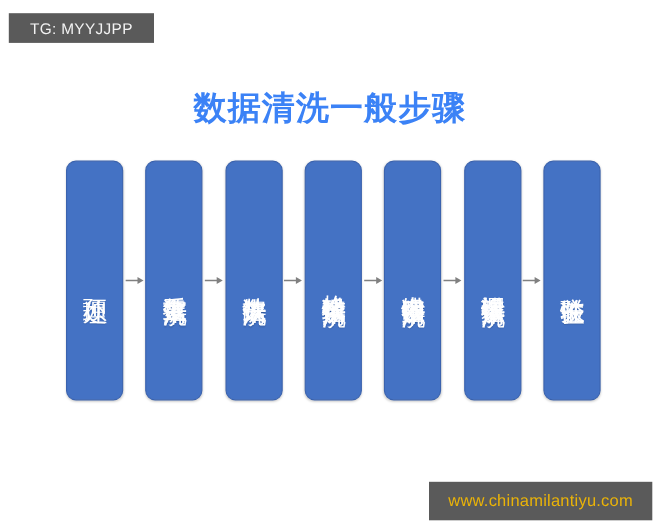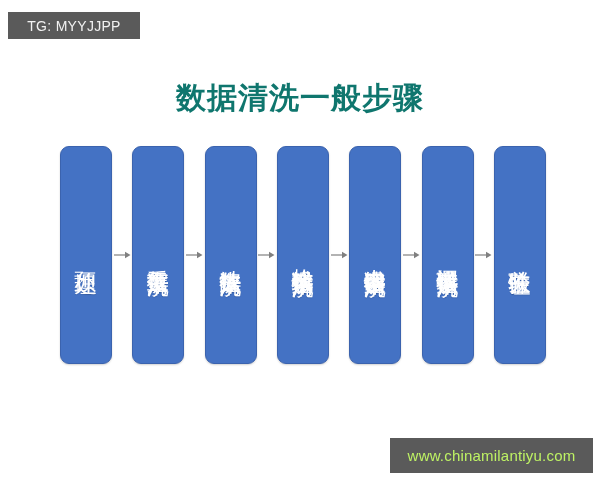--- a/index.html
+++ b/index.html
@@ -35,21 +35,21 @@
 
   
   #page-title {
     position: absolute;
     left: 0;
     top: 78px;
     width: 600px;
     text-align: center;
     font-size: 30px;
     font-weight: bold;
-    color: #0f766e;
+    color: #3b82f6;
     letter-spacing: 1px;
     font-family: "DejaVu Sans", "Liberation Sans", sans-serif;
   }
 
   
   #flow-diagram {
     position: absolute;
     left: 60px;
     top: 146px;
     width: 486px;
@@ -94,21 +94,21 @@
   .flow-arrow svg { display: block; }
 
   
   #site-watermark {
     position: absolute;
     right: 7px;
     bottom: 7px;
     width: 203px;
     height: 35px;
     background: #5a5a5a;
-    color: #bef264;
+    color: #eab308;
     display: flex;
     align-items: center;
     justify-content: center;
     font-size: 15px;
     letter-spacing: 0.2px;
     font-family: "Liberation Sans", sans-serif;
   }
 </style>
 </head>
 <body>

